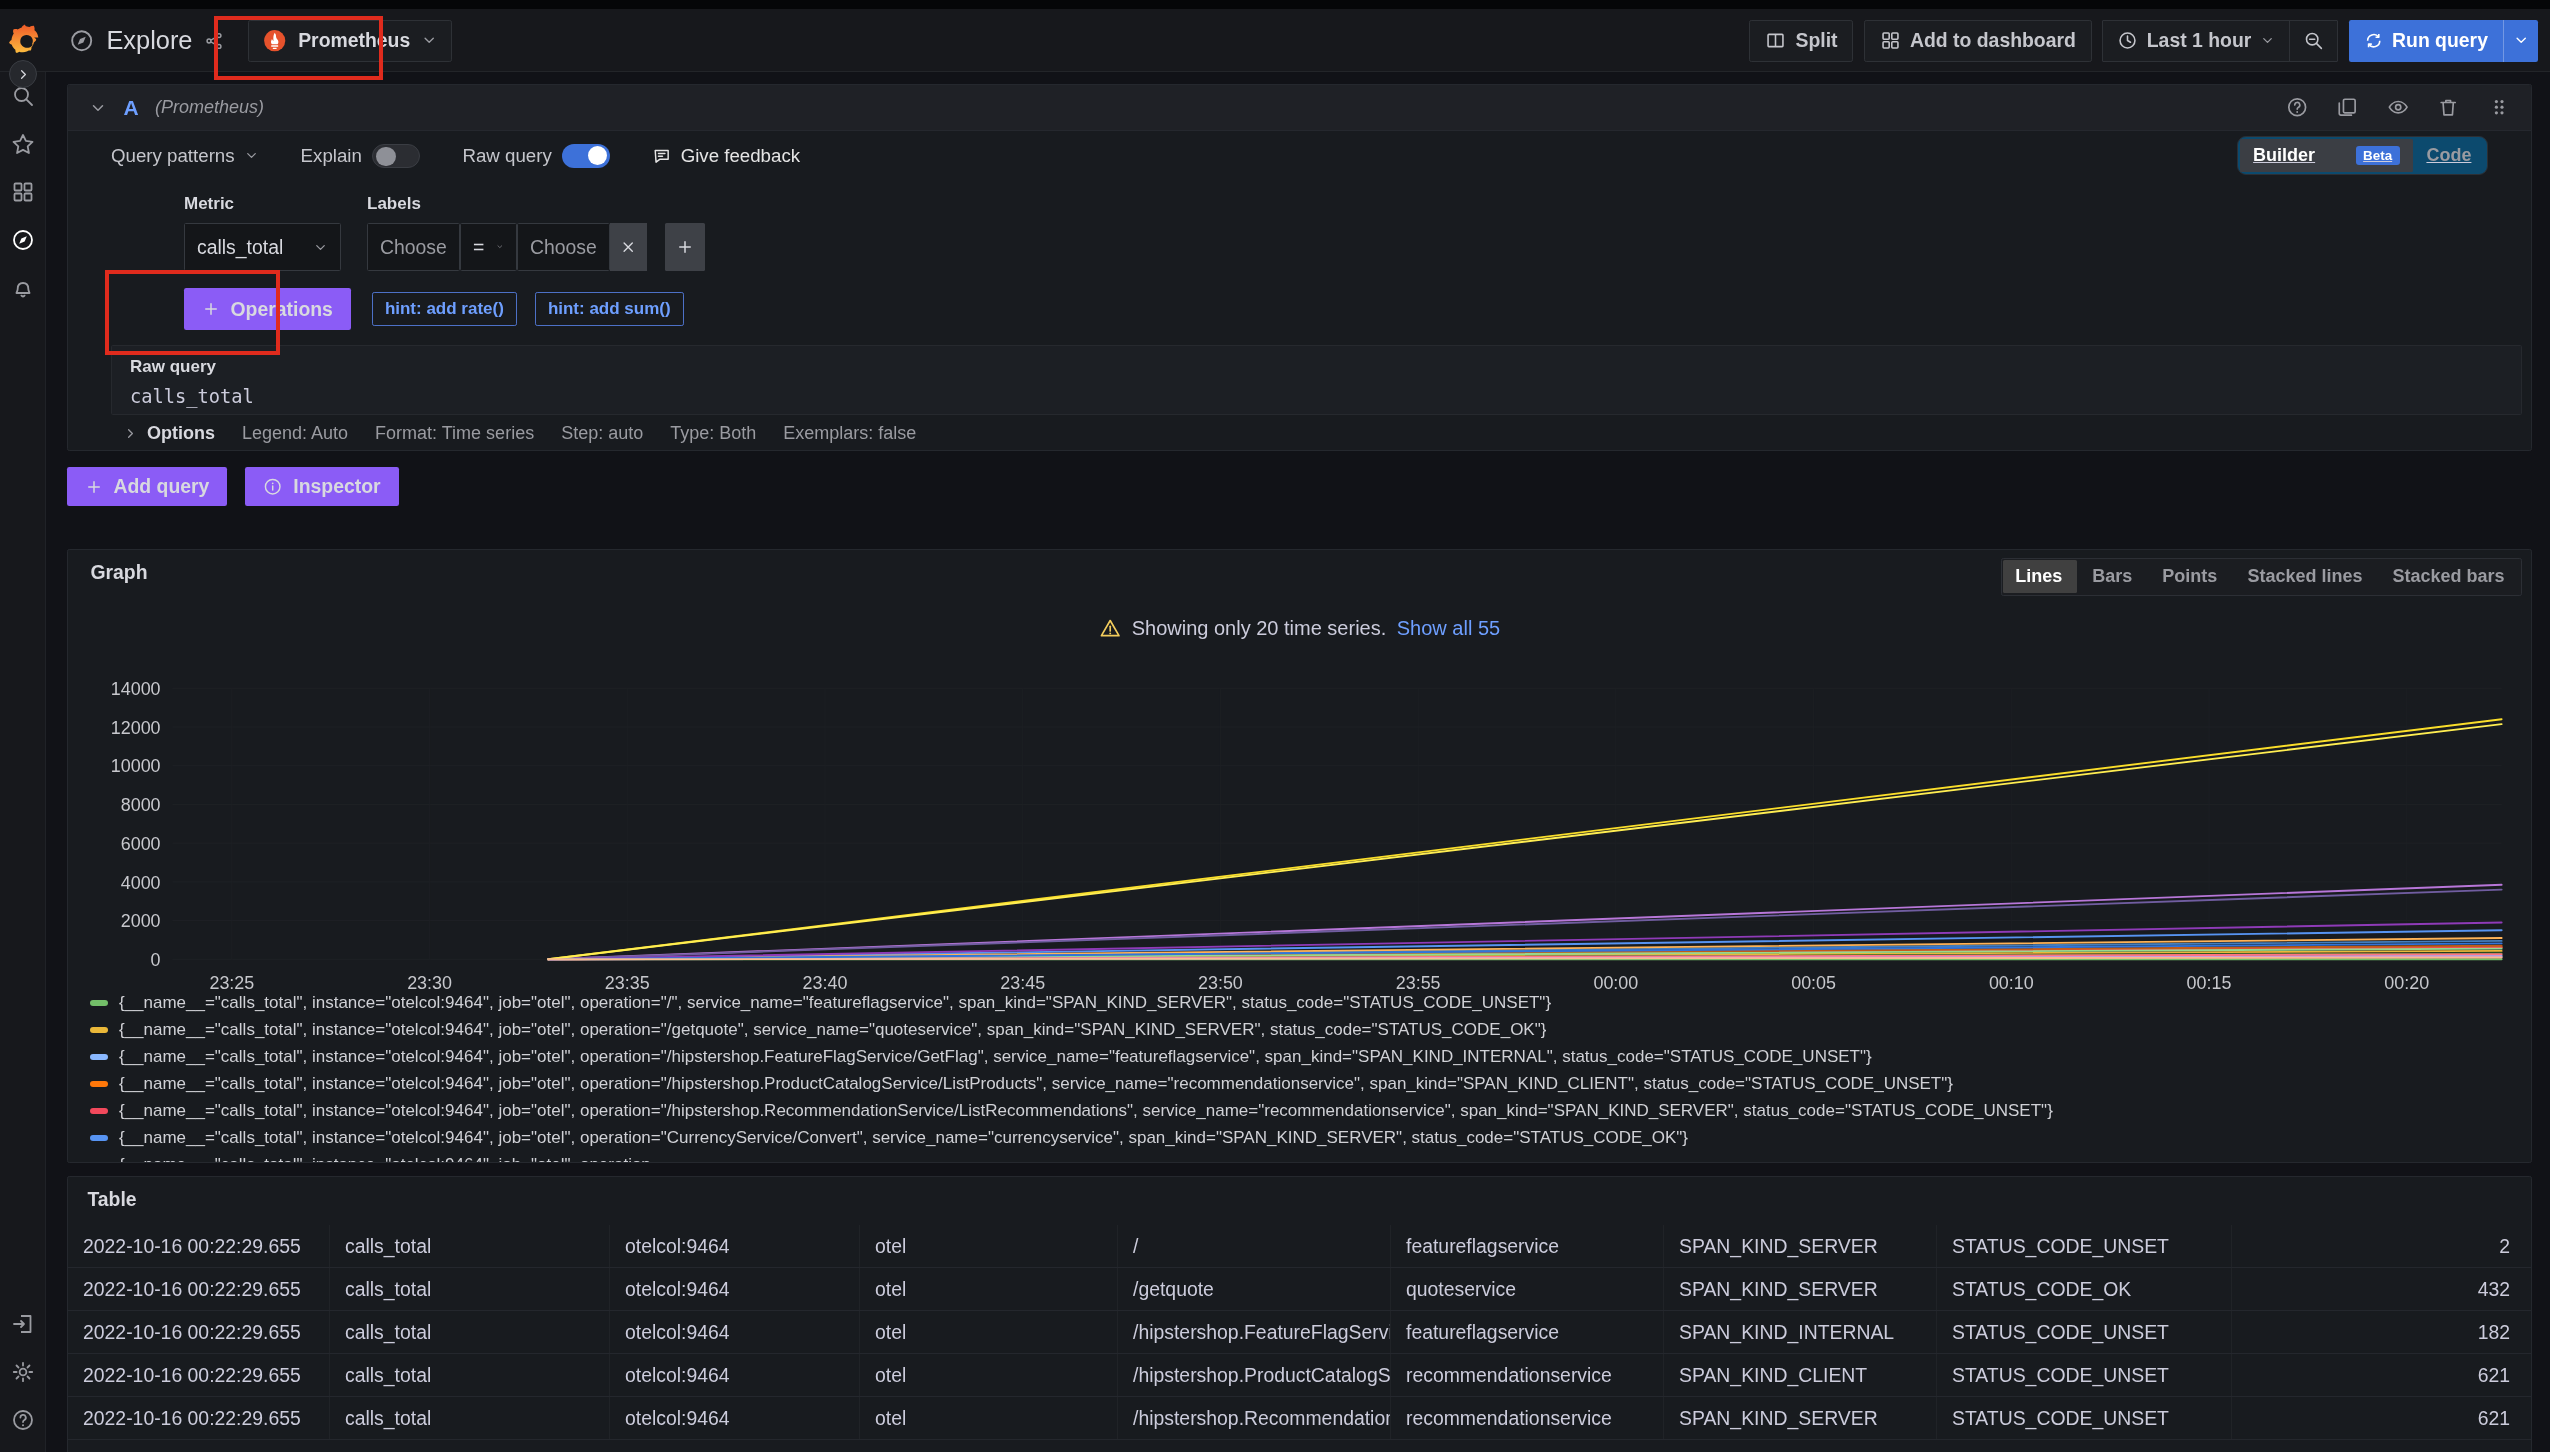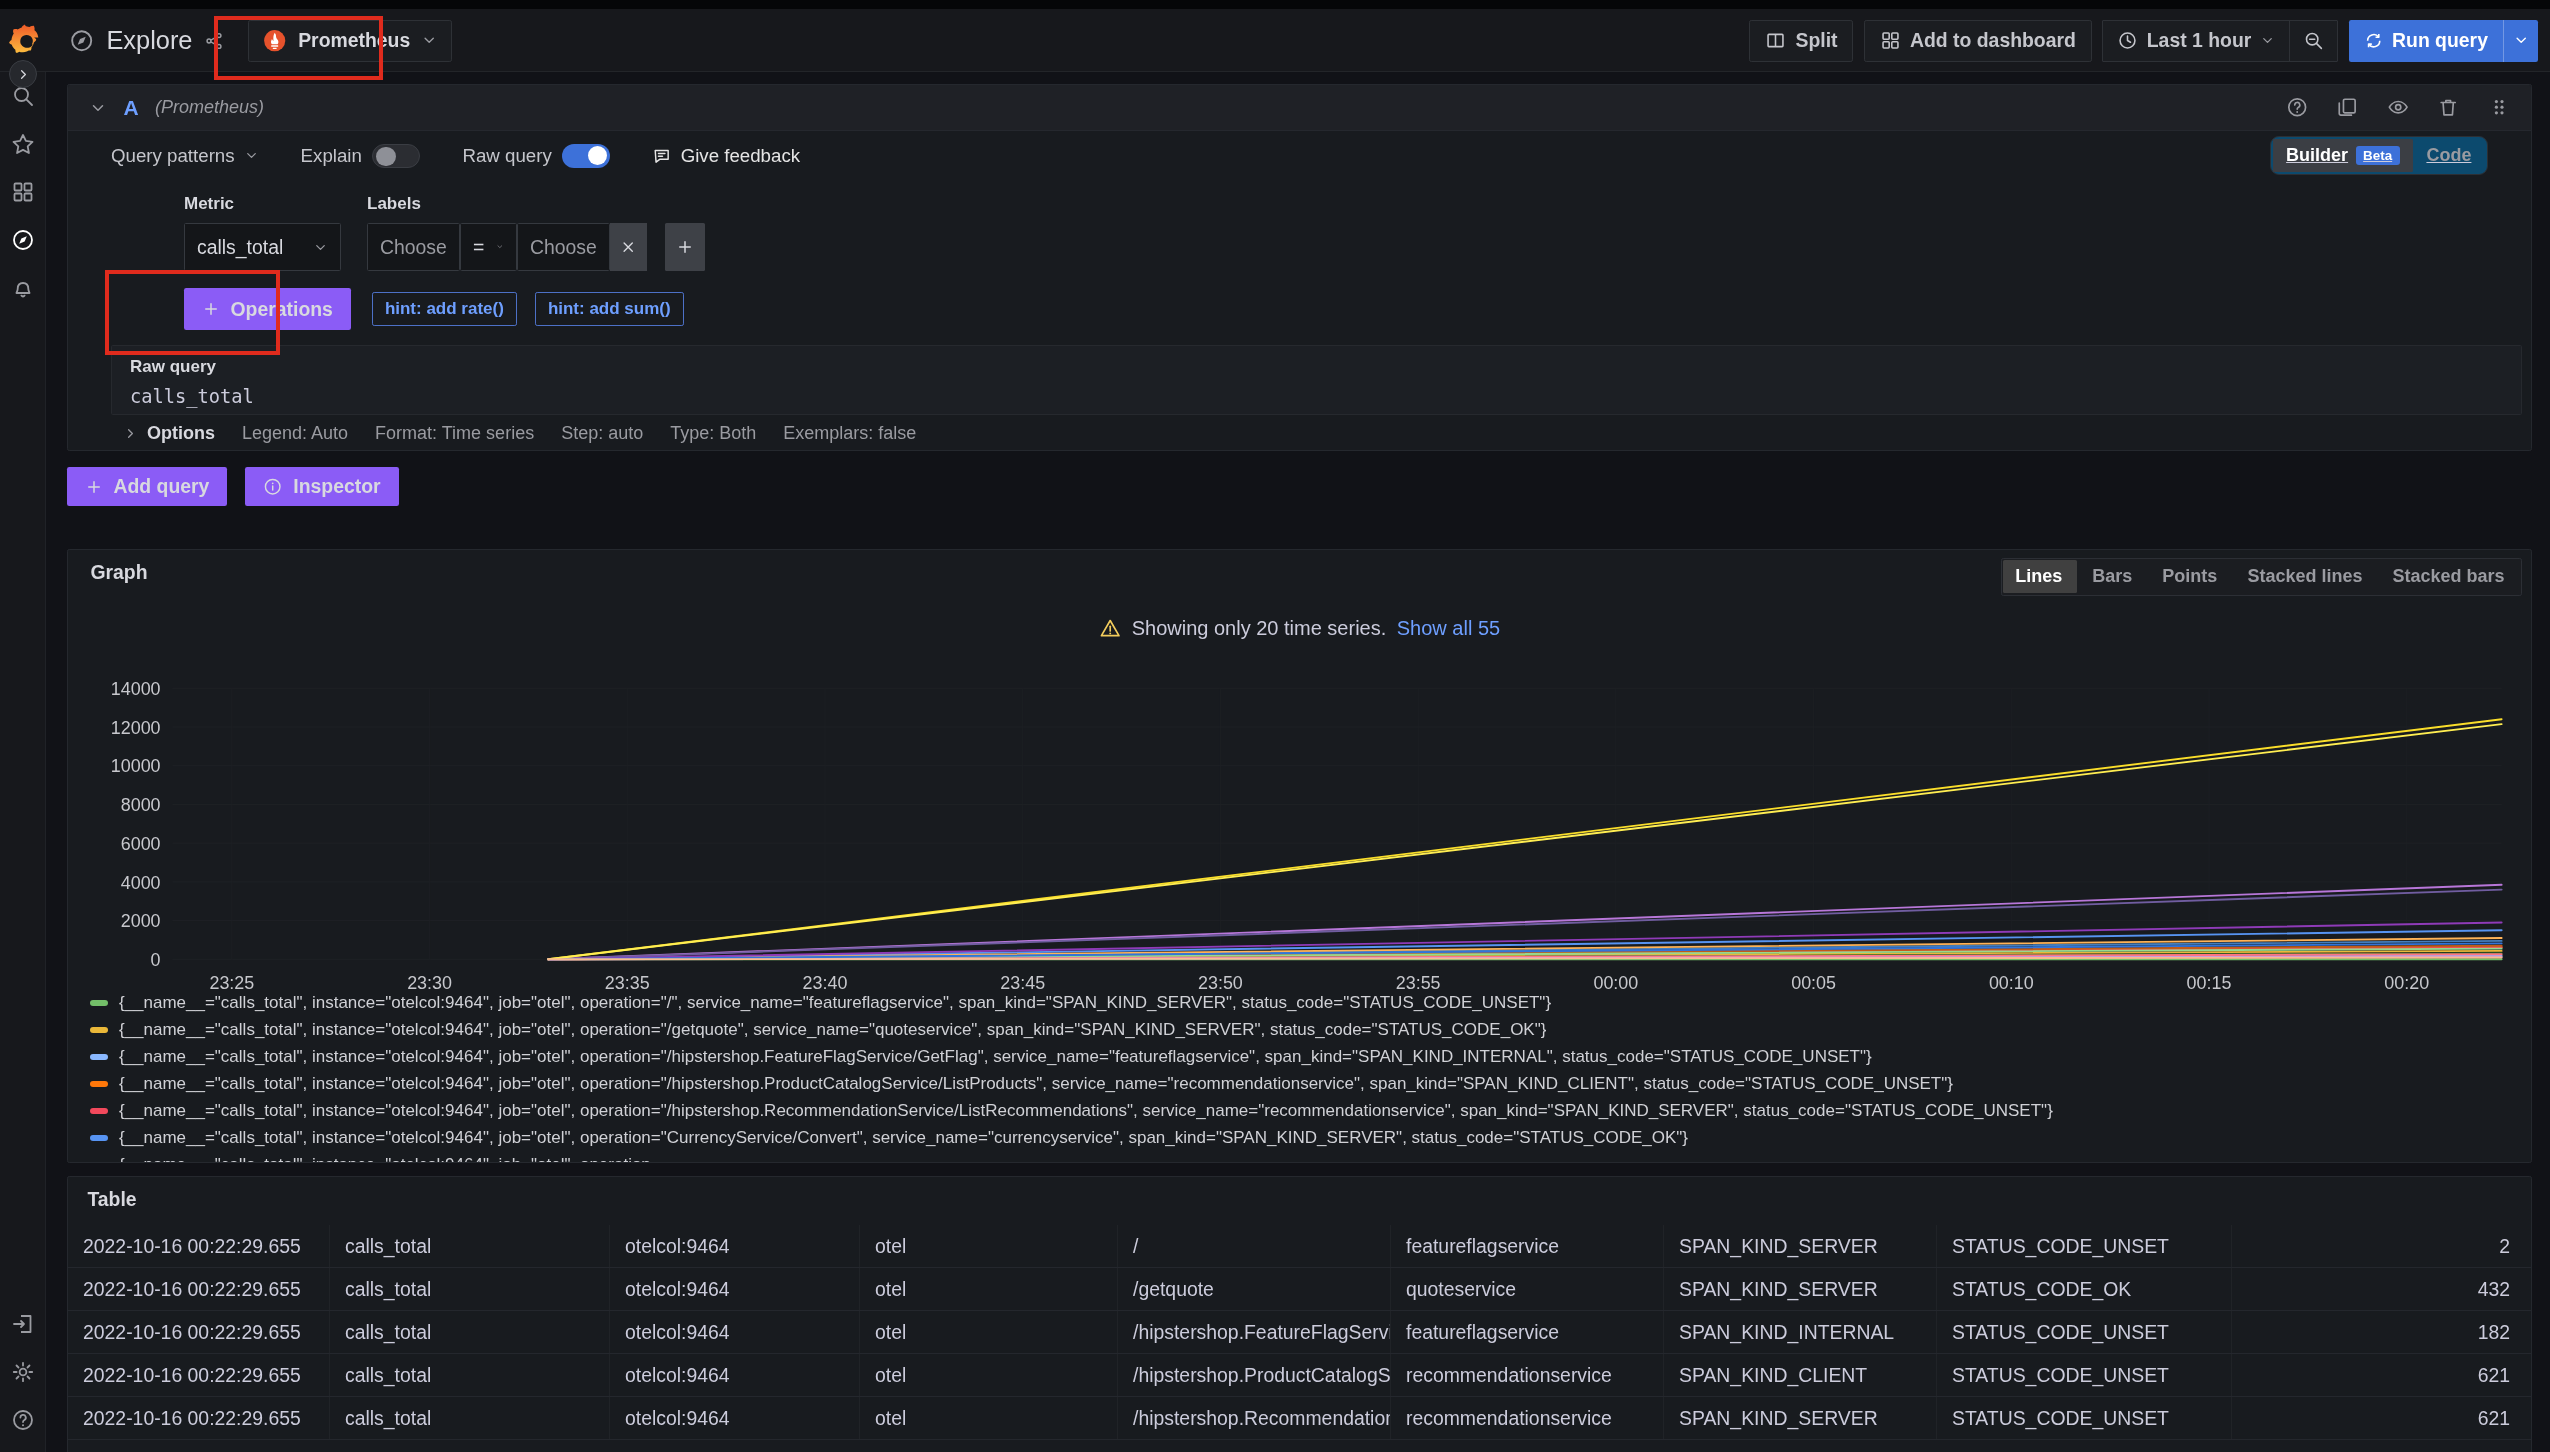--- a/index.html
+++ b/index.html
@@ -68,21 +68,21 @@
   .toggle.on  { background:#3d71d9; }
   .knob { position:absolute; top:2.2px; width:19.4px; height:19.4px; border-radius:50%; }
   .toggle.off .knob { left:3px; background:#8e9097; }
   .toggle.on  .knob { right:3px; background:#ffffff; }
   .feedback { display:flex; align-items:center; gap:9px; margin-left:30px; font-size:18.7px; color:#e5e5e5; cursor:pointer; }
   .mode-switch { margin-left:auto; display:flex; align-items:center; background:#0c4a6e;
                  border:0.7px solid #2c2f34; border-radius:9px; padding:2.2px;text-decoration:underline; }
   .mode-switch .msw-btn { display:flex; align-items:center; gap:7.5px; padding:6px 13.4px; border-radius:1.5px;
                           font-size:18px; font-weight:600; color:#9a9ba1; cursor:pointer; }
   .msw-btn.active { background:#3b3e44; color:#ffffff; }
-  .beta { background:#3d71d9; color:#fff; font-size:13.4px; font-weight:700; padding:2.2px 7.5px; border-radius:3px; }
+  .beta { background:#3d71d9; color:#fff; font-size:13.4px; font-weight:700; padding:2.2px 7.5px; border-radius:3px;margin-left:33px; }
 
   .field-label { font-size:17px; font-weight:600; color:#d8d9df; margin-bottom:9px; }
   .metric-block { position:absolute; top:109px; left:116px; }
   .labels-block { position:absolute; top:109px; left:299px; display:flex; flex-direction:column; }
   .select { display:flex; align-items:center; justify-content:space-between; gap:12px; height:48px;
             background:#141619; border:0.7px solid #35393f; border-radius:1.5px; padding:0 12px;
             font-size:19.4px; color:#d8d9df; cursor:pointer; }
   .select .ph { color:#9a9ba1; }
   .sel-row { display:flex; align-items:stretch; }
   .sq-btn { width:37px; height:48px; display:flex; align-items:center; justify-content:center;

